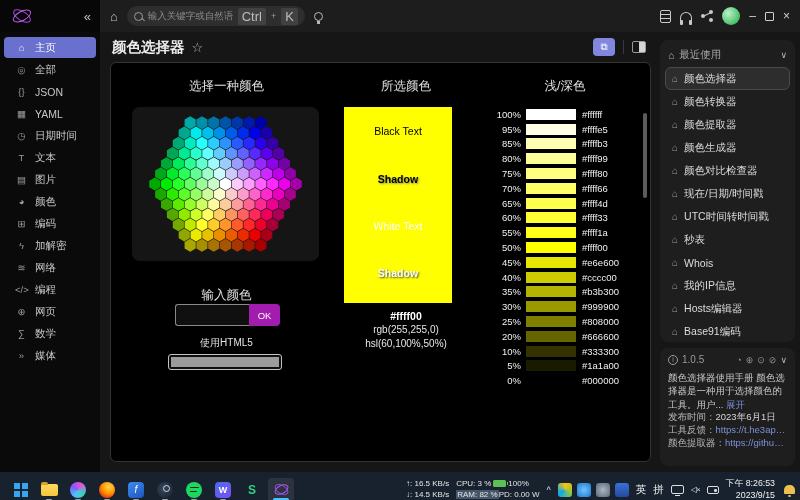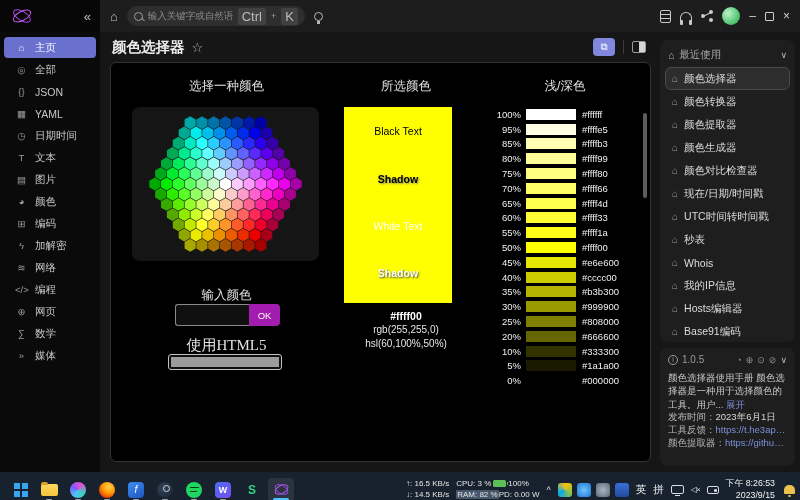--- a/index.html
+++ b/index.html
@@ -78,21 +78,21 @@
 
   .hexbox { position:absolute; left:21px; top:44px; width:187px; height:154px; background:#151515;
     border-radius:8px; display:flex; align-items:center; justify-content:center; }
 
   .inp-label { position:absolute; left:23px; width:185px; top:224px; text-align:center; color:#e2e2e2; font-size:12.5px; }
   .inp-row { position:absolute; left:64px; top:241px; width:105px; height:22px; display:flex; }
   .color-input { flex:1; background:#101010; border:1px solid #8a8a8a; border-right:none;
     border-radius:3px 0 0 3px; }
   .ok-btn { width:31px; background:#a21caf; border-radius:0 4px 4px 0; color:#fff; font-size:9.5px;
     display:flex; align-items:center; justify-content:center; }
-  .html5-label { position:absolute; left:23px; width:185px; top:273px; text-align:center; color:#e2e2e2; font-size:15px;font-family:Liberation Serif, serif; }
+  .html5-label { position:absolute; left:23px; width:185px; top:273px; text-align:center; color:#e2e2e2; font-size:10px; }
   .html5-input { position:absolute; left:57px; top:291px; width:114px; height:16px; background:#0f0f0f;
     border:1px solid #c2c2c2; border-radius:3px; padding:2px; }
   .html5-input .bar { width:100%; height:100%; background:#9c9c9c; }
 
   .swatch { position:absolute; left:233px; top:44px; width:108px; height:196px; background:#ffff00; }
   .swatch .sw-t { position:absolute; width:100%; text-align:center; font-size:10.5px; }
   .sw-1 { top:18px; color:#000; }
   .sw-2 { top:66px; color:#000; text-shadow:1px 1px 2px rgba(120,120,120,.9); font-weight:bold; }
   .sw-3 { top:113px; color:#fff; }
   .sw-4 { top:160px; color:#fff; text-shadow:1px 1px 2px rgba(60,60,60,.95); font-weight:bold; }

